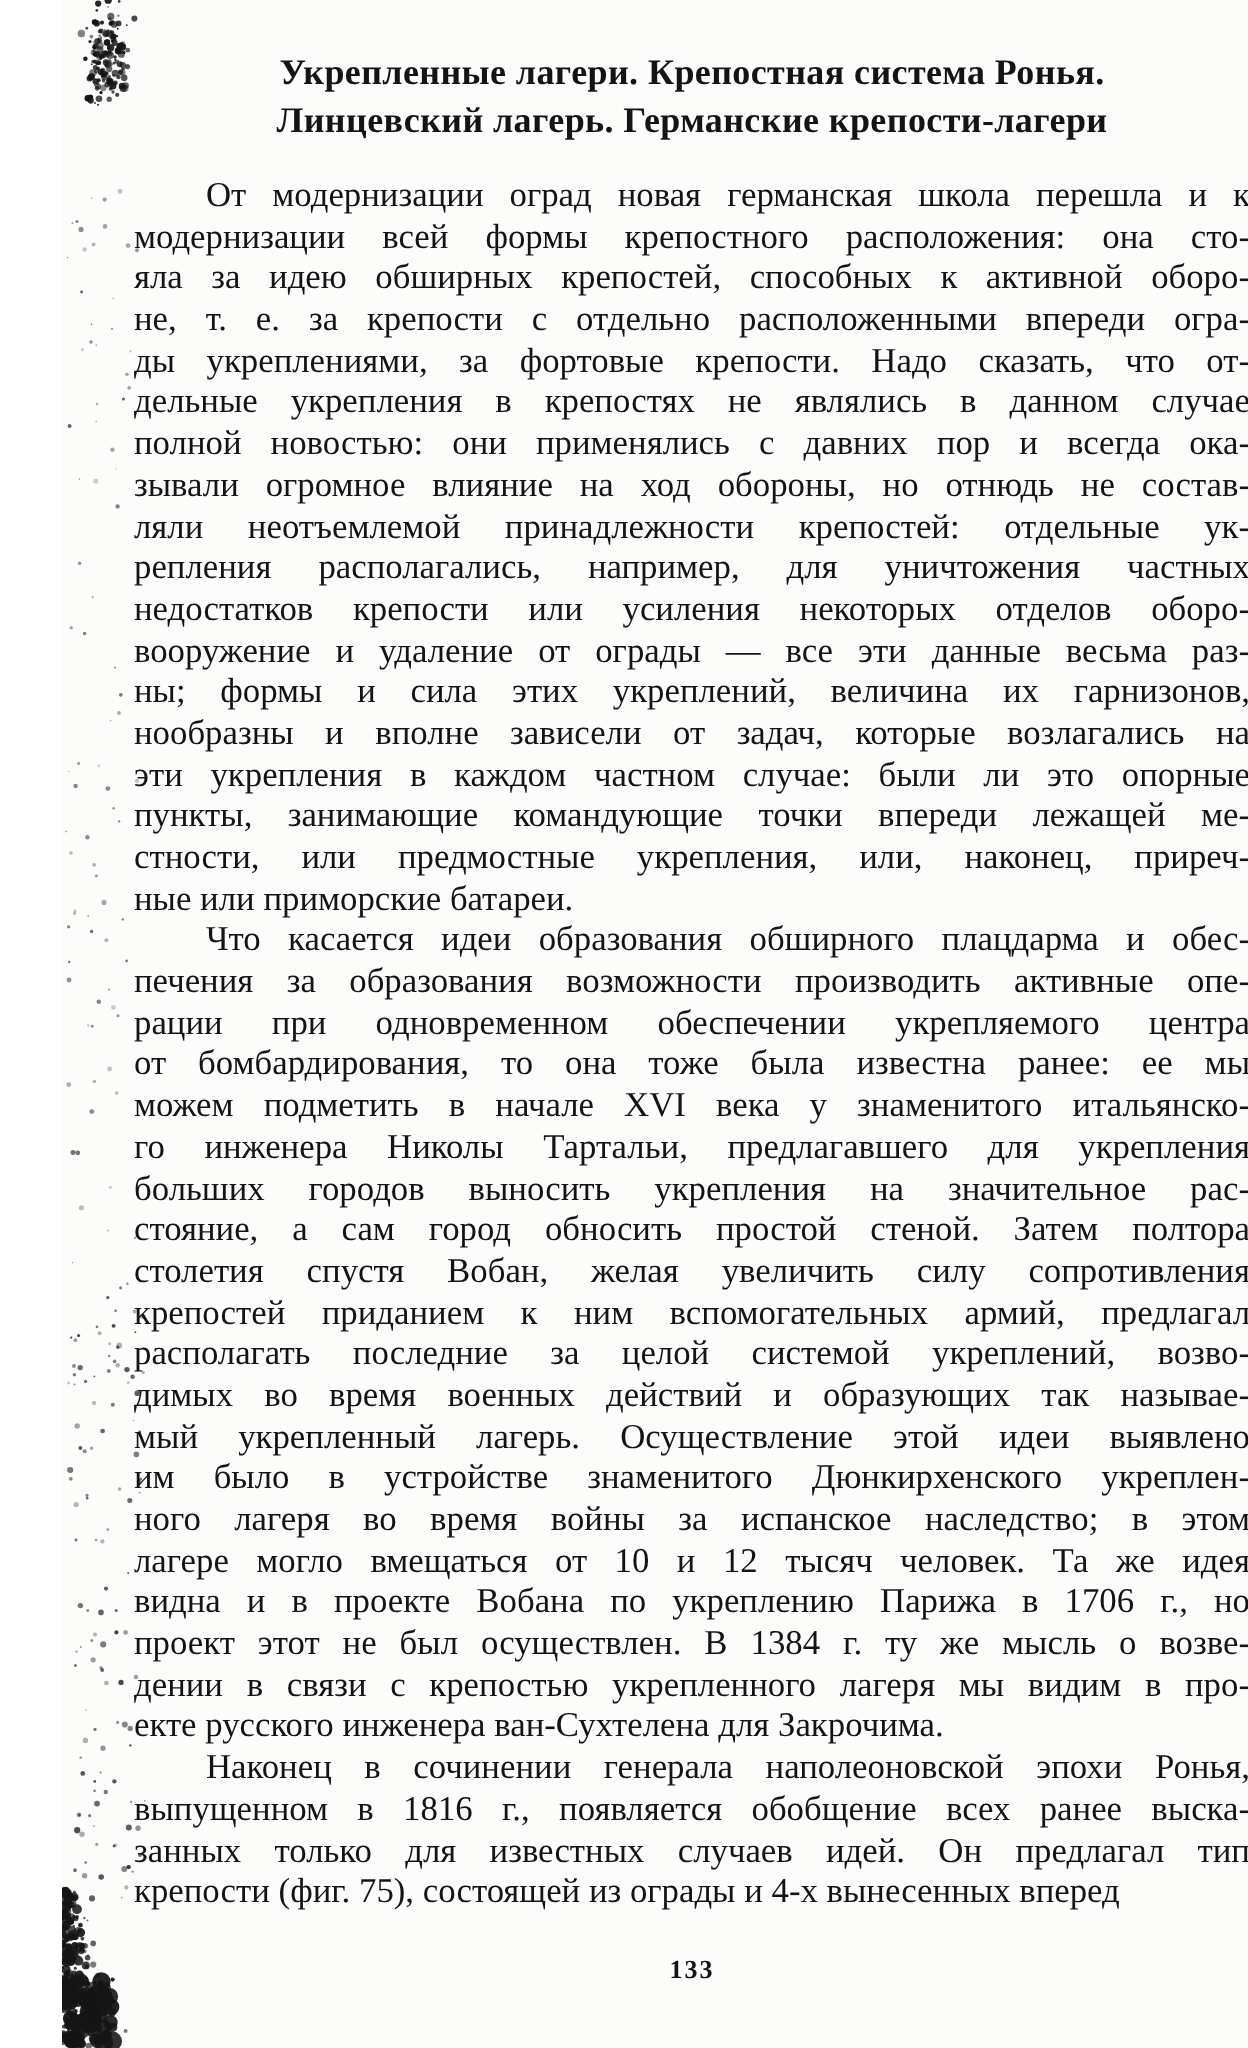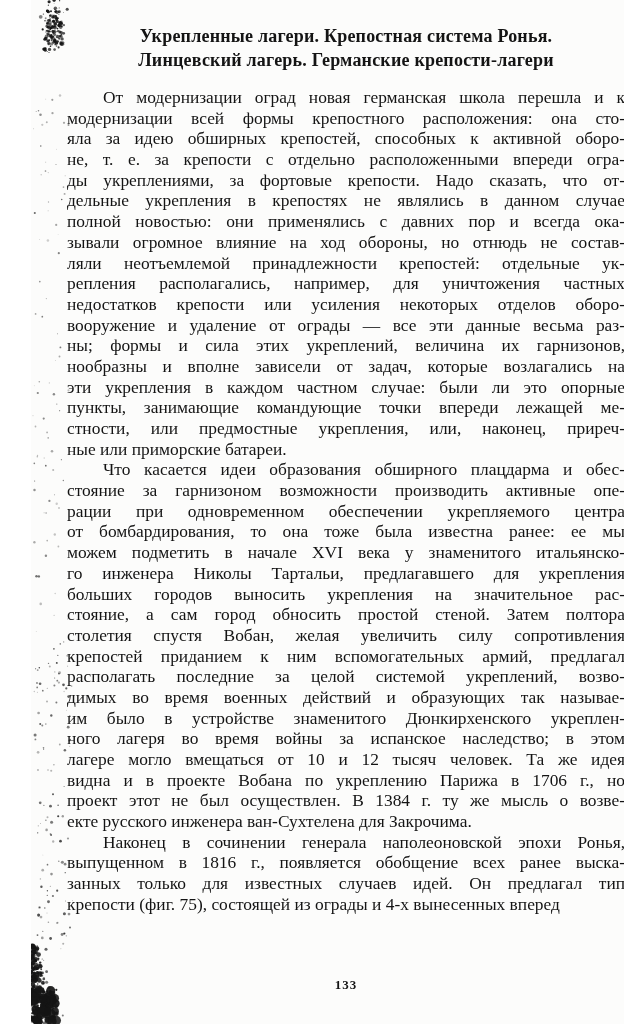--- a/index.html
+++ b/index.html
@@ -767,36 +767,38 @@
         <div class="line">вооружение и удаление от ограды — все эти данные весьма раз-</div>
         <div class="line">ны; формы и сила этих укреплений, величина их гарнизонов,</div>
         <div class="line">нообразны и вполне зависели от задач, которые возлагались на</div>
         <div class="line">эти укрепления в каждом частном случае: были ли это опорные</div>
         <div class="line">пункты, занимающие командующие точки впереди лежащей ме-</div>
         <div class="line">стности, или предмостные укрепления, или, наконец, приреч-</div>
         <div class="line para-end">ные или приморские батареи.</div>
       </div>
       <div>
         <div class="line para-start">Что касается идеи образования обширного плацдарма и обес-</div>
-        <div class="line">стояние за гарнизоном возможности производить активные опе-</div>
+        <div class="line">печения за образования возможности производить активные опе-</div>
         <div class="line">рации при одновременном обеспечении укрепляемого центра</div>
         <div class="line">от бомбардирования, то она тоже была известна ранее: ее мы</div>
         <div class="line">можем подметить в начале XVI века у знаменитого итальянско-</div>
         <div class="line">го инженера Николы Тартальи, предлагавшего для укрепления</div>
         <div class="line">больших городов выносить укрепления на значительное рас-</div>
         <div class="line">стояние, а сам город обносить простой стеной. Затем полтора</div>
         <div class="line">столетия спустя Вобан, желая увеличить силу сопротивления</div>
         <div class="line">крепостей приданием к ним вспомогательных армий, предлагал</div>
         <div class="line">располагать последние за целой системой укреплений, возво-</div>
         <div class="line">димых во время военных действий и образующих так называе-</div>
+        <div class="line">мый укрепленный лагерь. Осуществление этой идеи выявлено</div>
         <div class="line">им было в устройстве знаменитого Дюнкирхенского укреплен-</div>
         <div class="line">ного лагеря во время войны за испанское наследство; в этом</div>
         <div class="line">лагере могло вмещаться от 10 и 12 тысяч человек. Та же идея</div>
         <div class="line">видна и в проекте Вобана по укреплению Парижа в 1706 г., но</div>
         <div class="line">проект этот не был осуществлен. В 1384 г. ту же мысль о возве-</div>
+        <div class="line">дении в связи с крепостью укрепленного лагеря мы видим в про-</div>
         <div class="line para-end">екте русского инженера ван-Сухтелена для Закрочима.</div>
       </div>
       <div>
         <div class="line para-start">Наконец в сочинении генерала наполеоновской эпохи Ронья,</div>
         <div class="line">выпущенном в 1816 г., появляется обобщение всех ранее выска-</div>
         <div class="line">занных только для известных случаев идей. Он предлагал тип</div>
         <div class="line para-end">крепости (фиг. 75), состоящей из ограды и 4-х вынесенных вперед</div>
       </div>
     </div>
 

